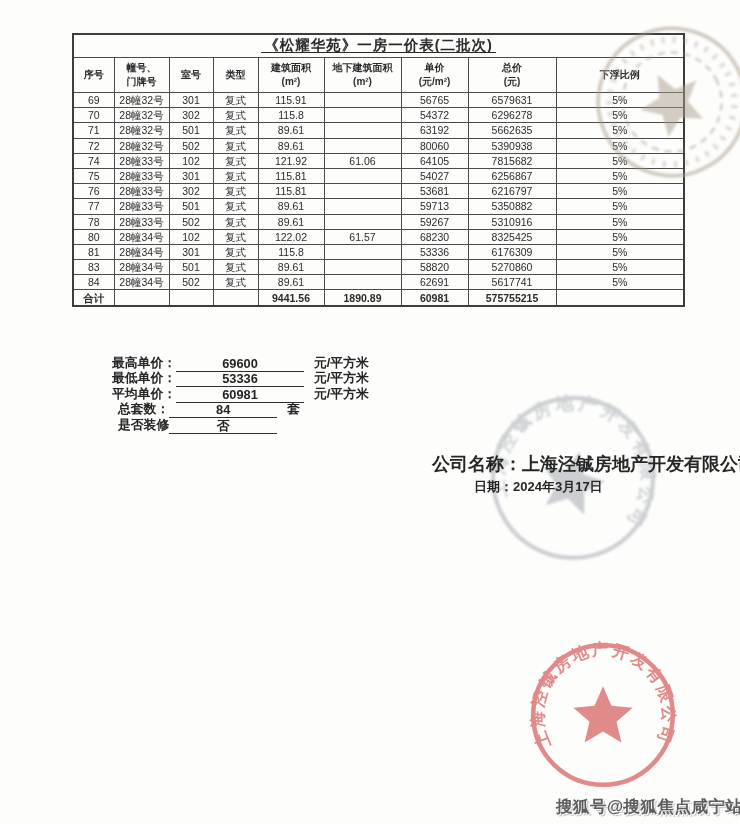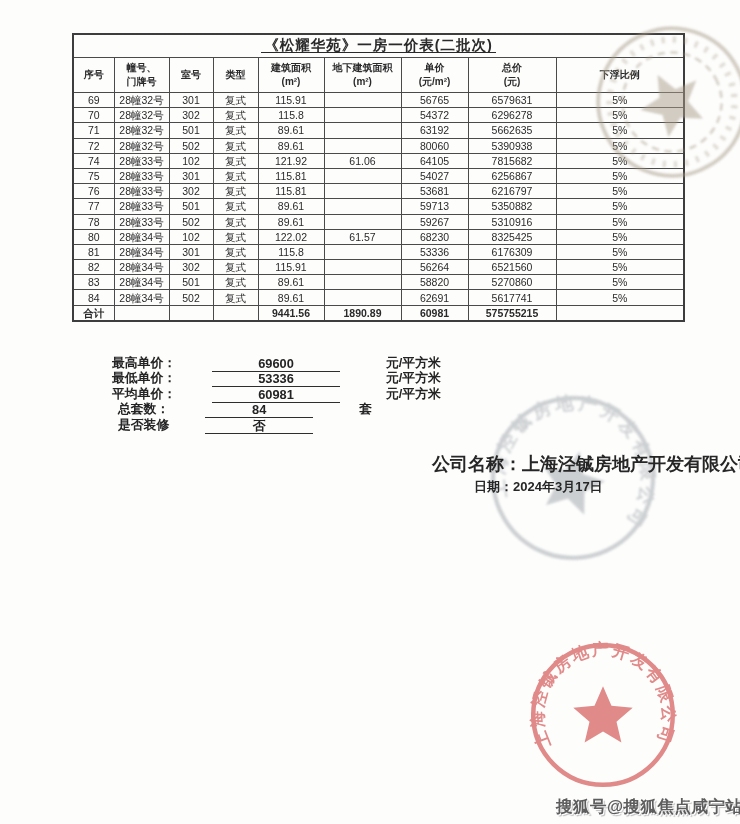--- a/index.html
+++ b/index.html
@@ -35,21 +35,21 @@
     padding:0 3px 1px 3px;
   }
   tr.head-row th{
     height:34px;font-size:10px;font-weight:700;
     white-space:pre-line;line-height:14px;
   }
   tr.total-row td{font-weight:600;}
 
   
   .summary{position:absolute;left:112px;top:356px;z-index:2;}
-  .sum-line{display:flex;align-items:flex-end;height:15.6px;font-size:12.8px;font-weight:600;color:#242424;gap:36px;}
+  .sum-line{display:flex;align-items:flex-end;height:15.6px;font-size:12.8px;font-weight:600;color:#242424;}
   .sum-line.indent{padding-left:6px;}
   .sum-label{white-space:nowrap;}
   .sum-value{
     display:inline-block;width:128px;text-align:center;
     border-bottom:1.4px solid #2e2e2e;line-height:14px;
   }
   .sum-value.narrow{width:108px;}
   .sum-unit{margin-left:10px;white-space:nowrap;}
   .sum-note{margin-left:16px;font-size:11px;font-weight:600;white-space:nowrap;padding-bottom:1px;}
 
@@ -234,31 +234,20 @@
           <td>28幢34号</td>
           <td>301</td>
           <td>复式</td>
           <td>115.8</td>
           <td></td>
           <td>53336</td>
           <td>6176309</td>
           <td>5%</td>
         </tr>
         <tr>
-          <td>82</td>
-          <td>28幢34号</td>
-          <td>302</td>
-          <td>复式</td>
-          <td>115.91</td>
-          <td></td>
-          <td>56264</td>
-          <td>6521560</td>
-          <td>5%</td>
-        </tr>
-        <tr>
           <td>83</td>
           <td>28幢34号</td>
           <td>501</td>
           <td>复式</td>
           <td>89.61</td>
           <td></td>
           <td>58820</td>
           <td>5270860</td>
           <td>5%</td>
         </tr>

